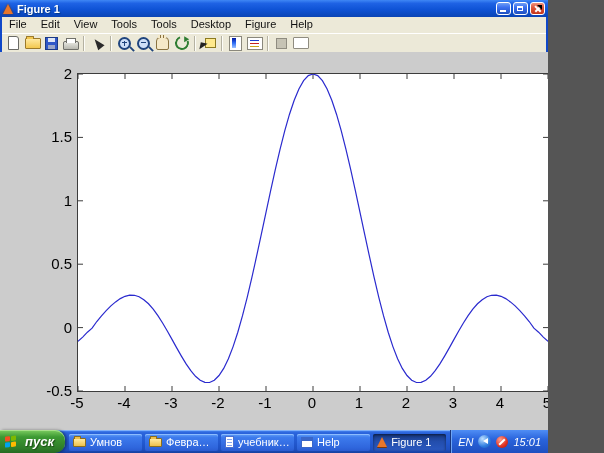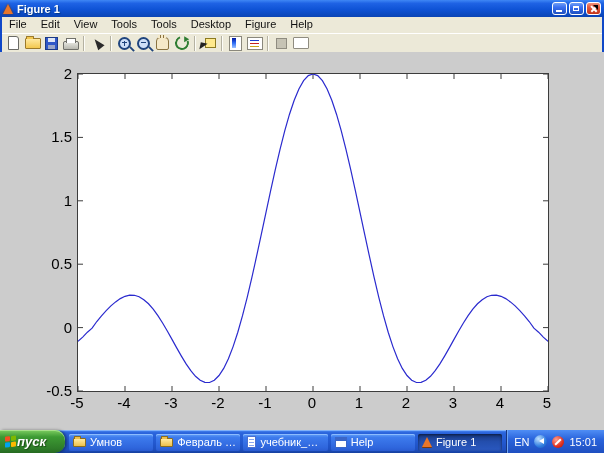--- a/index.html
+++ b/index.html
@@ -1,16 +1,16 @@
 <!DOCTYPE html>
 <html><head>
 <meta charset="utf-8">
 <style>
   html,body{margin:0;padding:0;background:#555;}
-  .screen{position:relative;width:604px;height:453px;overflow:hidden;
+  .screen{position:relative;width:548px;height:453px;overflow:hidden;
     font-family:"Liberation Sans",sans-serif;background:#ECE9D8;}
 
   
   .window{position:absolute;left:0;top:0;right:0;height:430px;
     box-shadow:inset 2px 0 0 #1048c8, inset -2px 0 0 #1048c8;}
   .titlebar{position:absolute;left:0;top:0;right:0;height:17px;display:flex;align-items:center;
     background:linear-gradient(180deg,#3f87f5 0%,#1e62e4 20%,#0f53d6 55%,#0a44b4 100%);
     color:#fff;font-size:11px;font-weight:bold;padding-left:3px;box-sizing:border-box;}
   .title-icon{width:0;height:0;border-left:5px solid transparent;border-right:5px solid transparent;
     border-bottom:10px solid #e8762a;margin-right:4px;filter:drop-shadow(0 0 1px #7a3708);}
@@ -82,21 +82,21 @@
     border:1px solid #3c3c3c;box-sizing:content-box;}
   .axes svg{display:block;}
   .ticklabel{position:absolute;font-size:15px;color:#000;font-family:"Liberation Sans",sans-serif;}
   .xtick{width:34px;text-align:center;}
   .ytick{width:40px;text-align:right;}
 
   
   .taskbar{position:absolute;left:0;right:0;bottom:0;height:23px;display:flex;align-items:stretch;
     background:linear-gradient(180deg,#4f8ef5 0%,#2a64dc 12%,#2258cf 55%,#1e4fc0 85%,#16409f 100%);
     box-shadow:inset 0 1px 0 #7fb1fa;}
-  .startbtn{flex:0 0 60px;display:flex;align-items:center;gap:0;padding-left:5px;color:#fff;
+  .startbtn{flex:0 0 60px;display:flex;align-items:center;gap:8px;padding-left:5px;color:#fff;
     font-weight:bold;font-style:italic;font-size:13px;border-radius:0 10px 10px 0;
     background:linear-gradient(180deg,#7ece62 0%,#3d9a33 30%,#2f7d29 80%,#266a22 100%);
     box-shadow:2px 0 3px rgba(0,0,0,.4), inset 0 1px 0 #a8e08c;text-shadow:1px 1px 1px #1c4a16;}
   .flag{width:12px;height:12px;display:grid;grid-template-columns:5px 5px;grid-template-rows:5px 5px;gap:1px;
     transform:skewY(-6deg);}
   .flag span{border-radius:1px;}
   .flag .q1{background:#f25022;} .flag .q2{background:#7eb900;}
   .flag .q3{background:#00a4ef;} .flag .q4{background:#ffb900;}
   .taskitems{flex:1;display:flex;align-items:center;gap:3px;padding:12px 4px;min-width:0;}
   .taskbtn{flex:0 1 80px;height:17px;display:flex;align-items:center;gap:4px;padding:0 4px;border-radius:2px;
@@ -111,21 +111,21 @@
     border:1px solid #8a6d1f;border-bottom:none;border-radius:1px 1px 0 0;}
   .tico-document{width:9px;height:12px;background:#fff;border:1px solid #4a6fd0;}
   .tico-document::before{content:"";position:absolute;left:1px;right:1px;top:2px;height:8px;
     background:repeating-linear-gradient(180deg,#88a6f0 0 1px,transparent 1px 3px);}
   .tico-matlab{width:0;height:0;border-left:5px solid transparent;border-right:5px solid transparent;
     border-bottom:10px solid #e8762a;filter:drop-shadow(0 1px 0 #7a3708);}
   .tico-help{width:12px;height:11px;background:#fff;border:1px solid #3a66c8;}
   .tico-help::before{content:"";position:absolute;left:0;right:0;top:0;height:3px;background:#3a66c8;}
   .tray{display:flex;align-items:center;gap:5px;padding:0 7px;color:#fff;font-size:11px;
     background:linear-gradient(180deg,#4f8ef5 0%,#2a64dc 40%,#1e4fc0 100%);
-    border-left:1px solid #17357e;box-shadow:inset 1px 0 0 #6fa5f5;}
+    border-left:1px solid #17357e;box-shadow:inset 1px 0 0 #6fa5f5;font-style:italic;}
   .ico-lang{width:13px;height:13px;border-radius:50%;position:relative;
     background:radial-gradient(circle at 35% 30%,#bfe0ff,#2f7de0 60%,#1b55b0);}
   .ico-lang::after{content:"";position:absolute;left:2px;top:3px;border:3px solid transparent;
     border-right:5px solid #fff;}
   .ico-av{width:12px;height:12px;border-radius:50%;position:relative;
     background:radial-gradient(circle at 35% 30%,#ff9f8d,#e03020 60%,#a31708);}
   .ico-av::after{content:"";position:absolute;left:2px;top:5px;width:8px;height:2px;background:#fff;
     transform:rotate(-45deg);}
 </style>
 </head>

